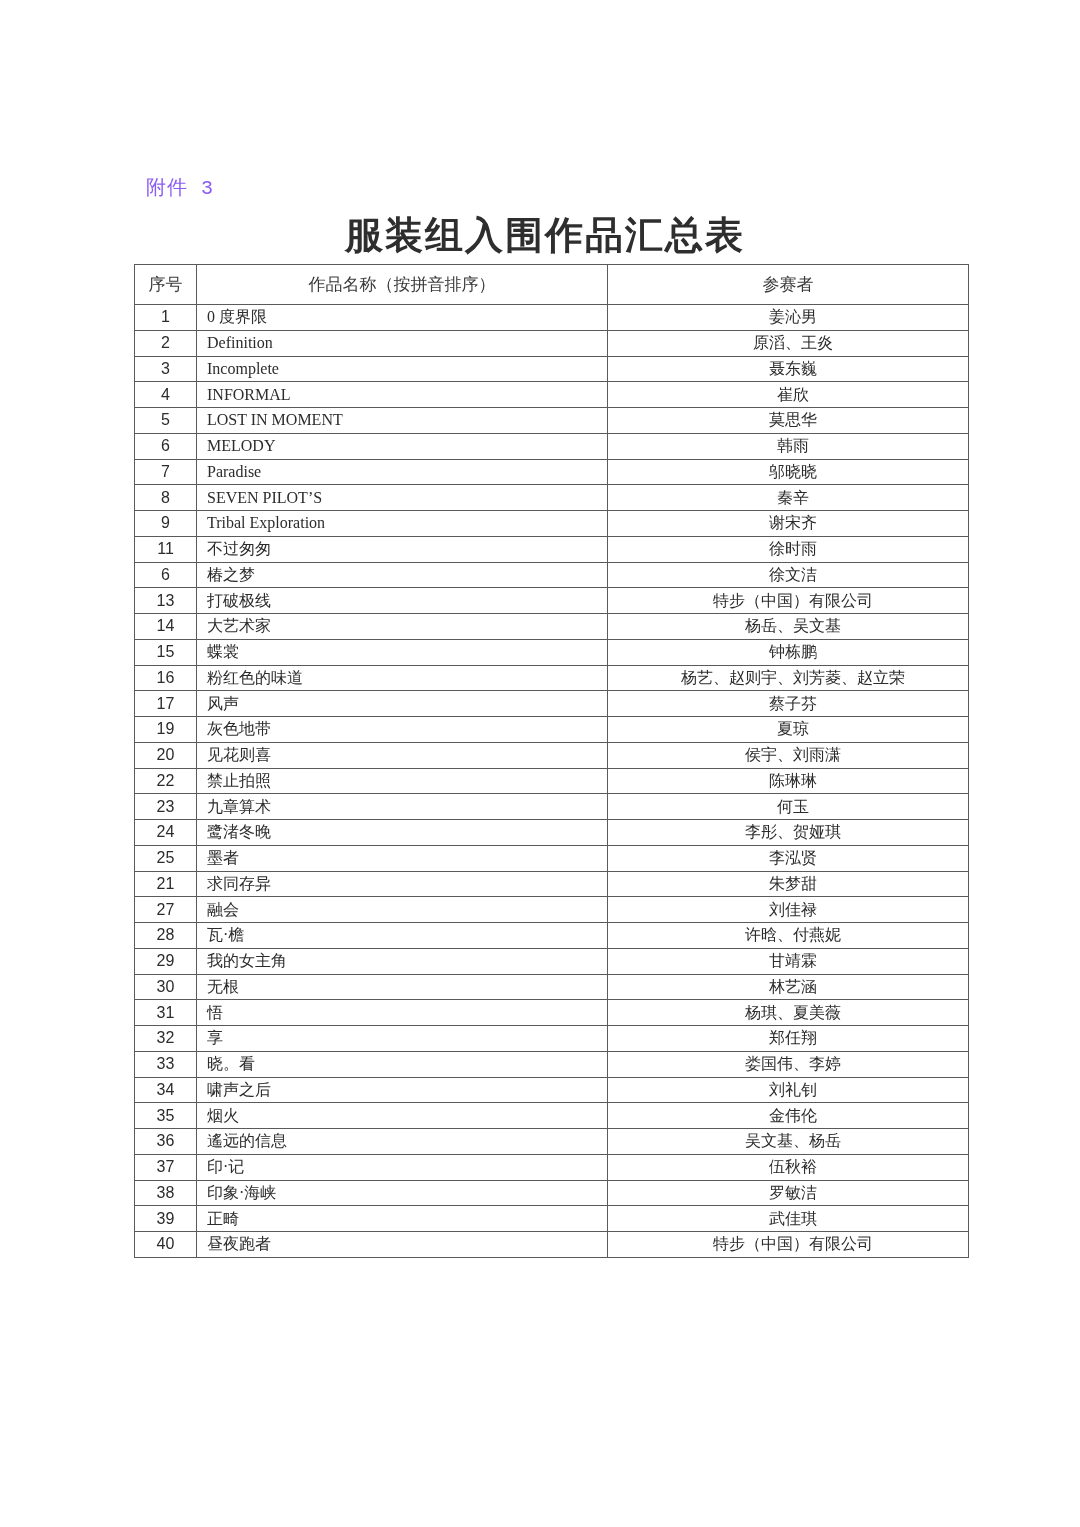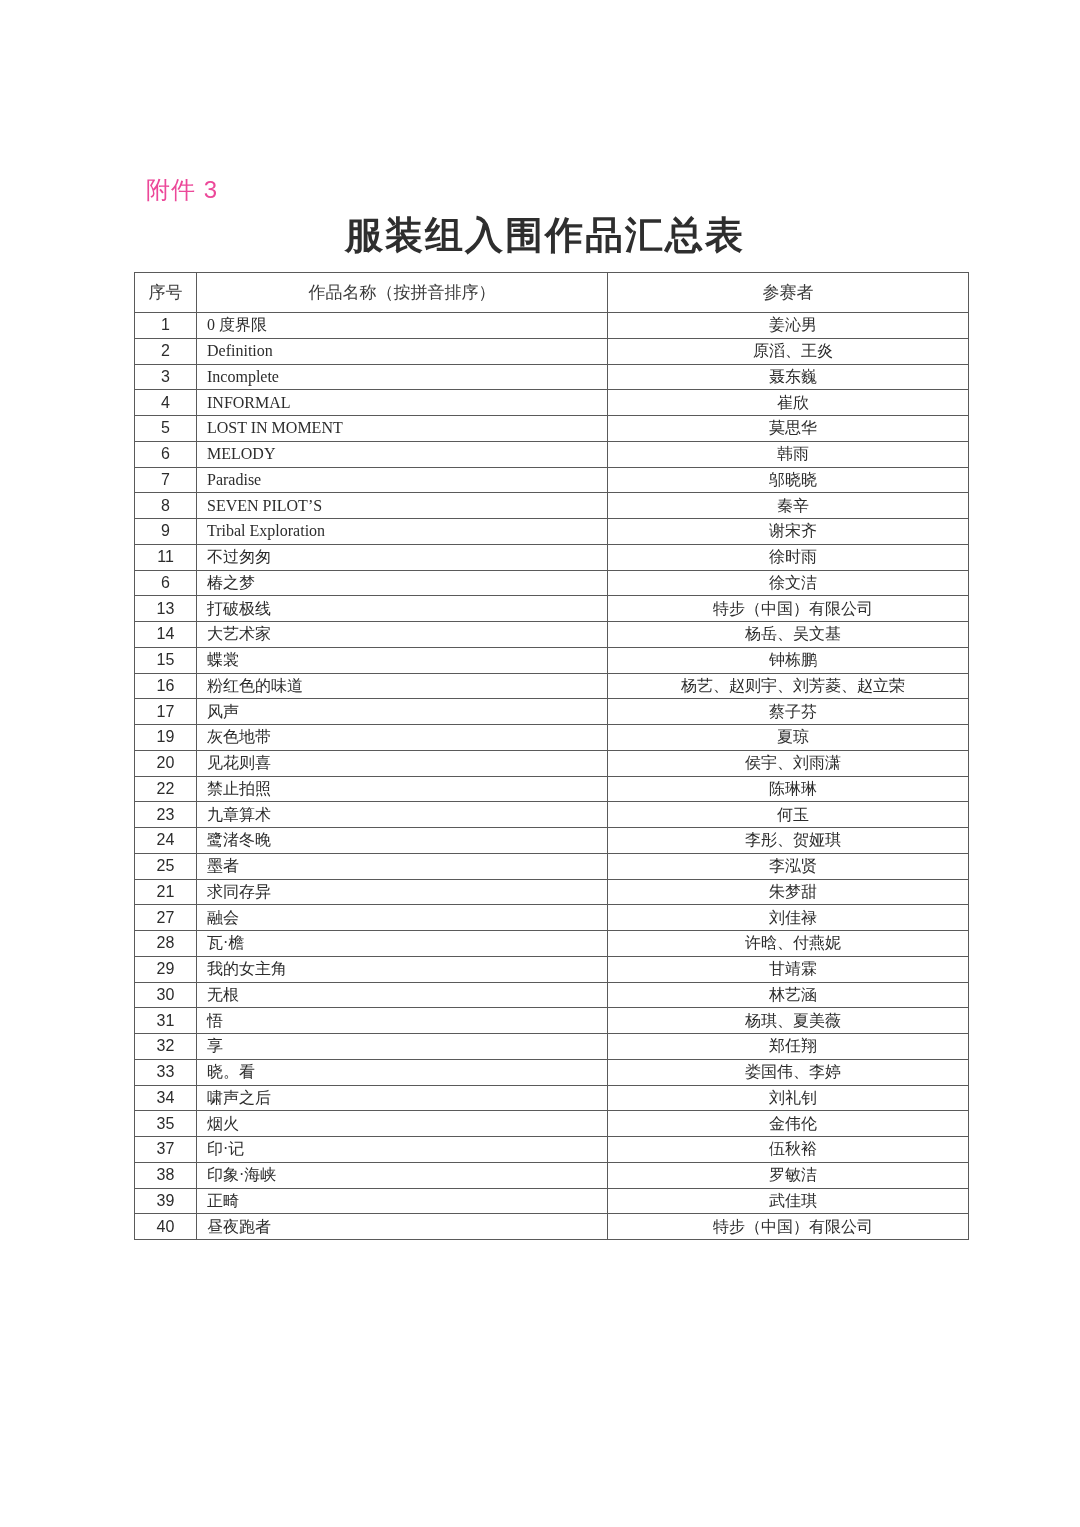--- a/index.html
+++ b/index.html
@@ -12,41 +12,41 @@
       height: 1527px;
       position: relative;
       overflow: hidden;
       font-family: "DejaVu Sans", sans-serif;
       color: #2a2a2a;
     }
     .attachment-label {
       position: absolute;
       left: 146px;
       top: 174px;
-      font-size: 24px;
-      color: #ec4899;
+      font-size: 20px;
+      color: #8b5cf6;
       letter-spacing: 1px;
-      font-family: Liberation Sans, sans-serif;
+      font-family: Liberation Mono, monospace;
     }
     .doc-title {
       position: absolute;
       left: 0;
       width: 1090px;
       top: 210px;
       text-align: center;
       font-size: 38px;
       font-weight: bold;
       color: #2e2e2e;
       letter-spacing: 2px;
       font-family: "DejaVu Sans", sans-serif;
     }
     table.entries {
       position: absolute;
       left: 134px;
-      top: 272px;
+      top: 264px;
       width: 834px;
       border-collapse: collapse;
       table-layout: fixed;
     }
     table.entries col.c-idx { width: 62px; }
     table.entries col.c-name { width: 411px; }
     table.entries col.c-who { width: 361px; }
     table.entries th, table.entries td {
       border: 1px solid #5a5a5a;
       padding: 0;
@@ -256,20 +256,25 @@
         <td class="idx">34</td>
         <td class="name">啸声之后</td>
         <td class="who">刘礼钊</td>
       </tr>
       <tr>
         <td class="idx">35</td>
         <td class="name">烟火</td>
         <td class="who">金伟伦</td>
       </tr>
       <tr>
+        <td class="idx">36</td>
+        <td class="name">遙远的信息</td>
+        <td class="who">吴文基、杨岳</td>
+      </tr>
+      <tr>
         <td class="idx">37</td>
         <td class="name">印·记</td>
         <td class="who">伍秋裕</td>
       </tr>
       <tr>
         <td class="idx">38</td>
         <td class="name">印象·海峡</td>
         <td class="who">罗敏洁</td>
       </tr>
       <tr>

